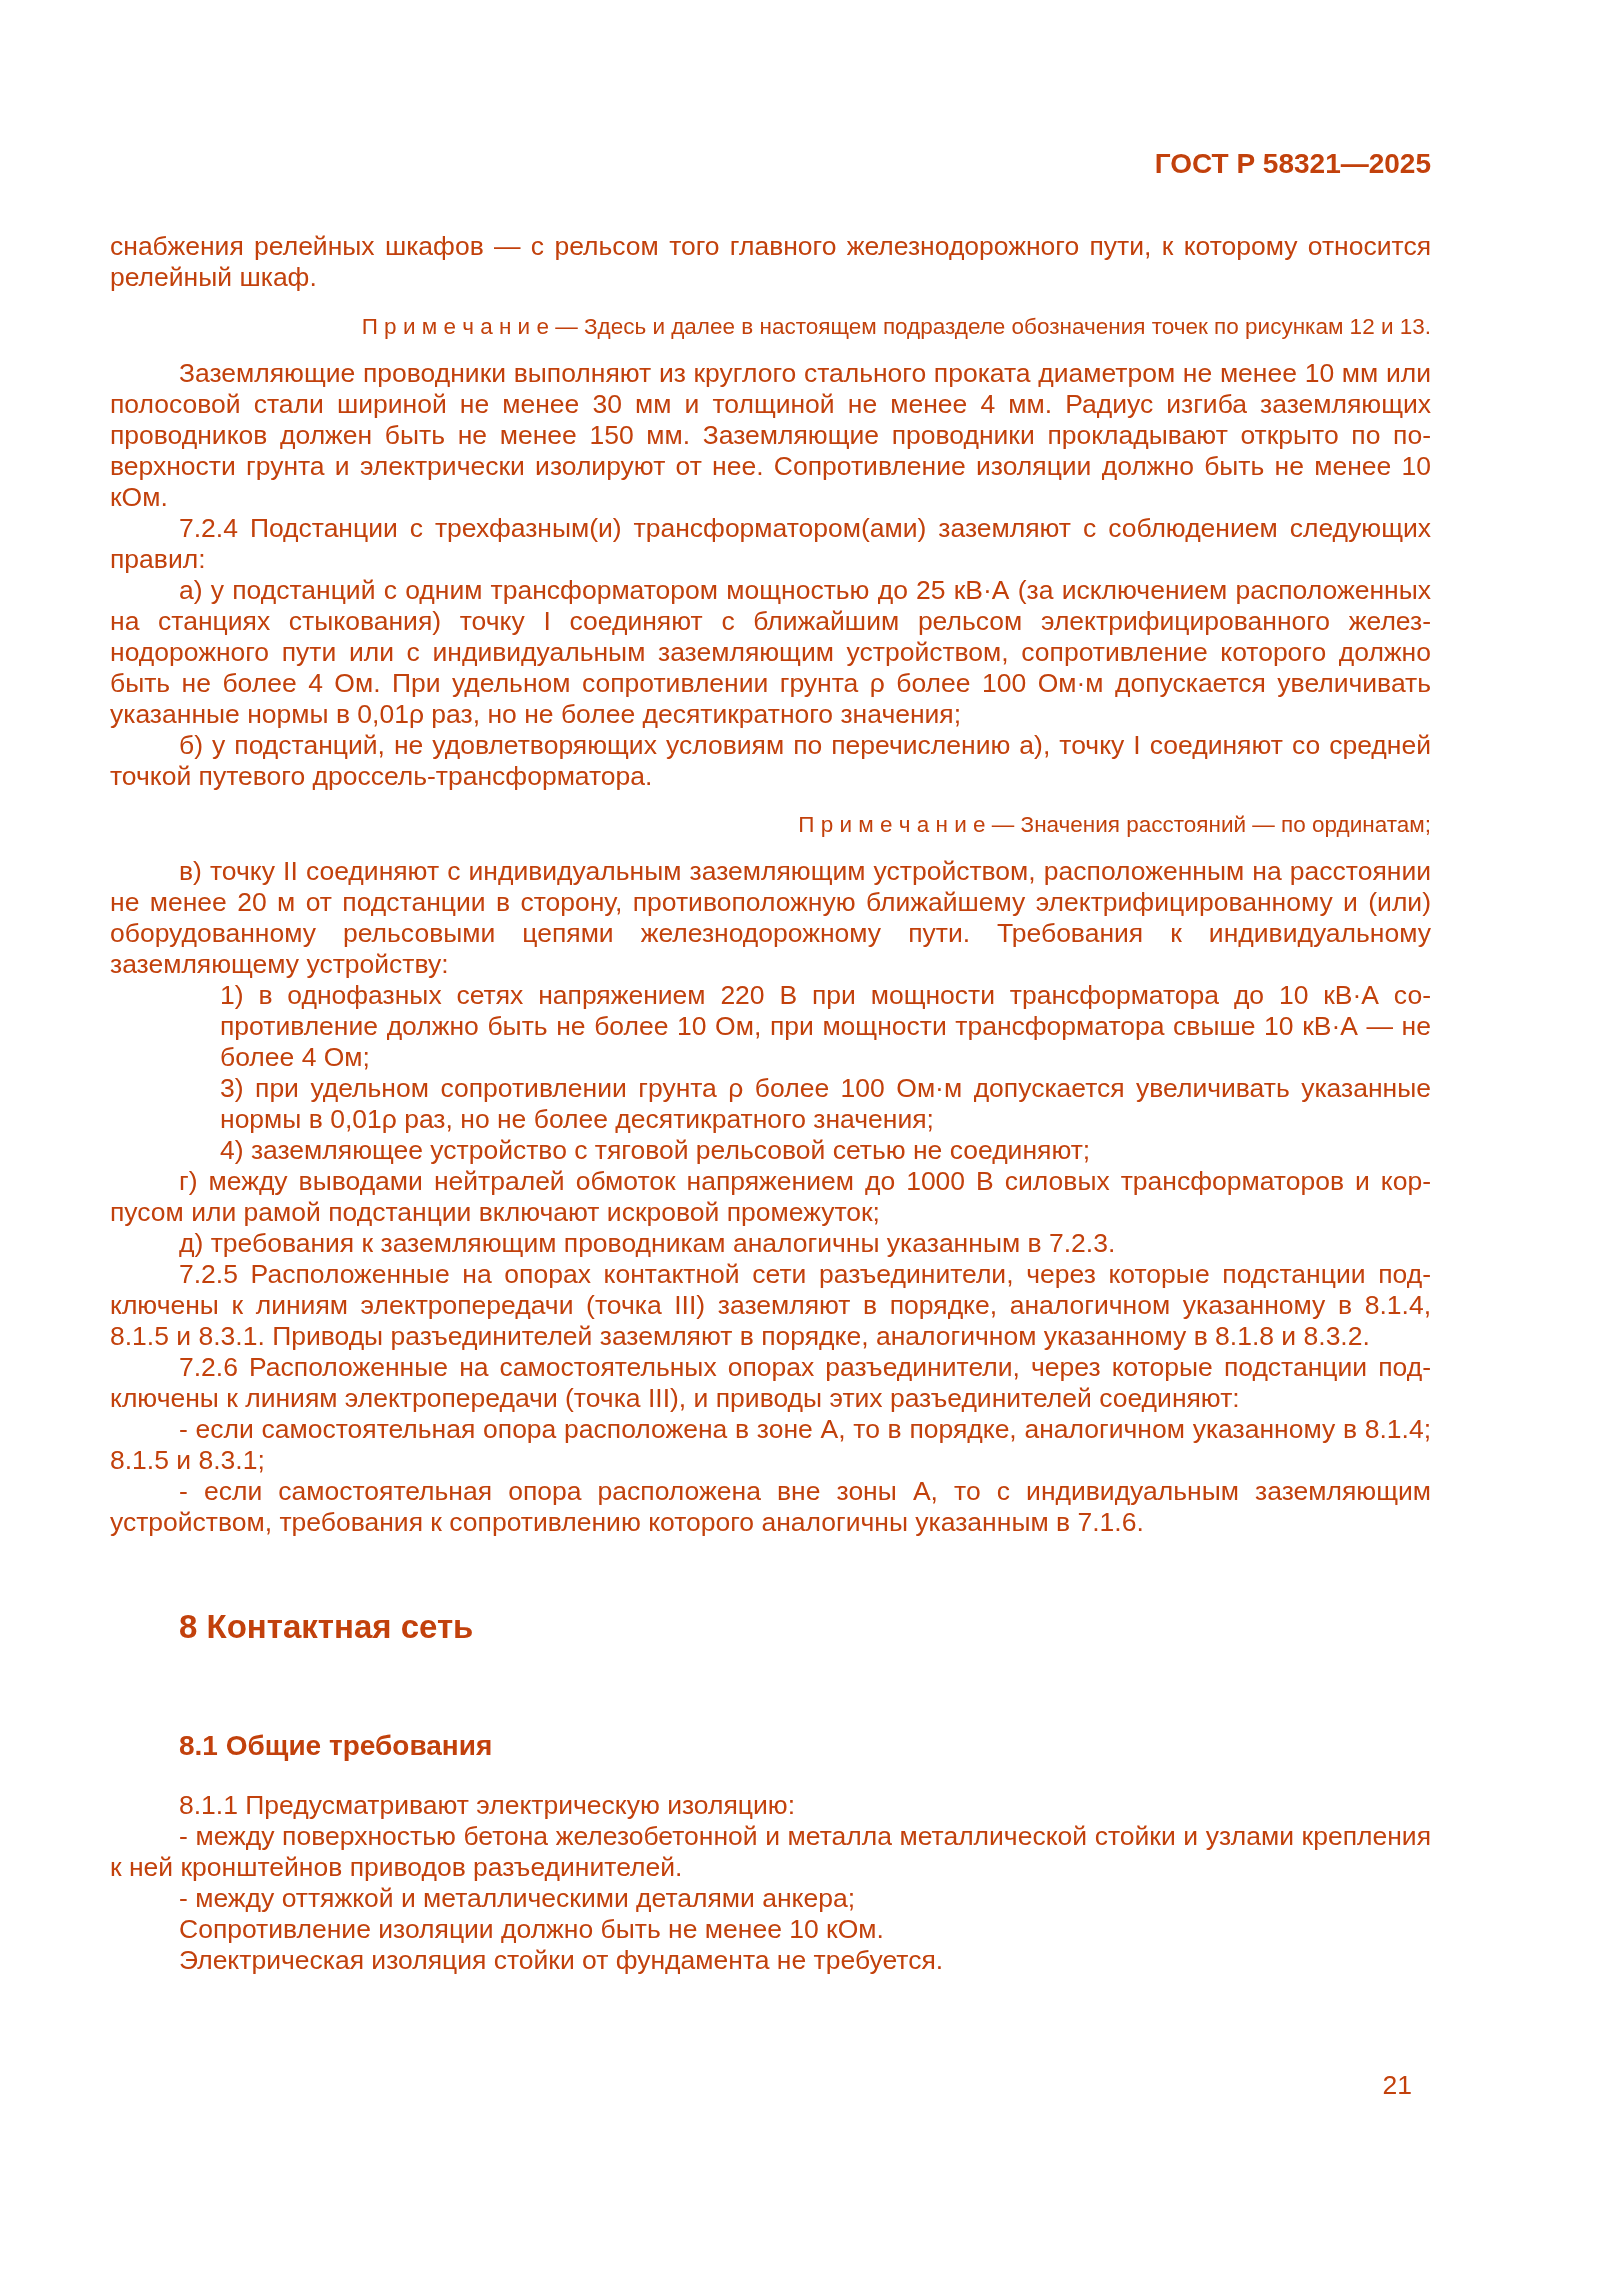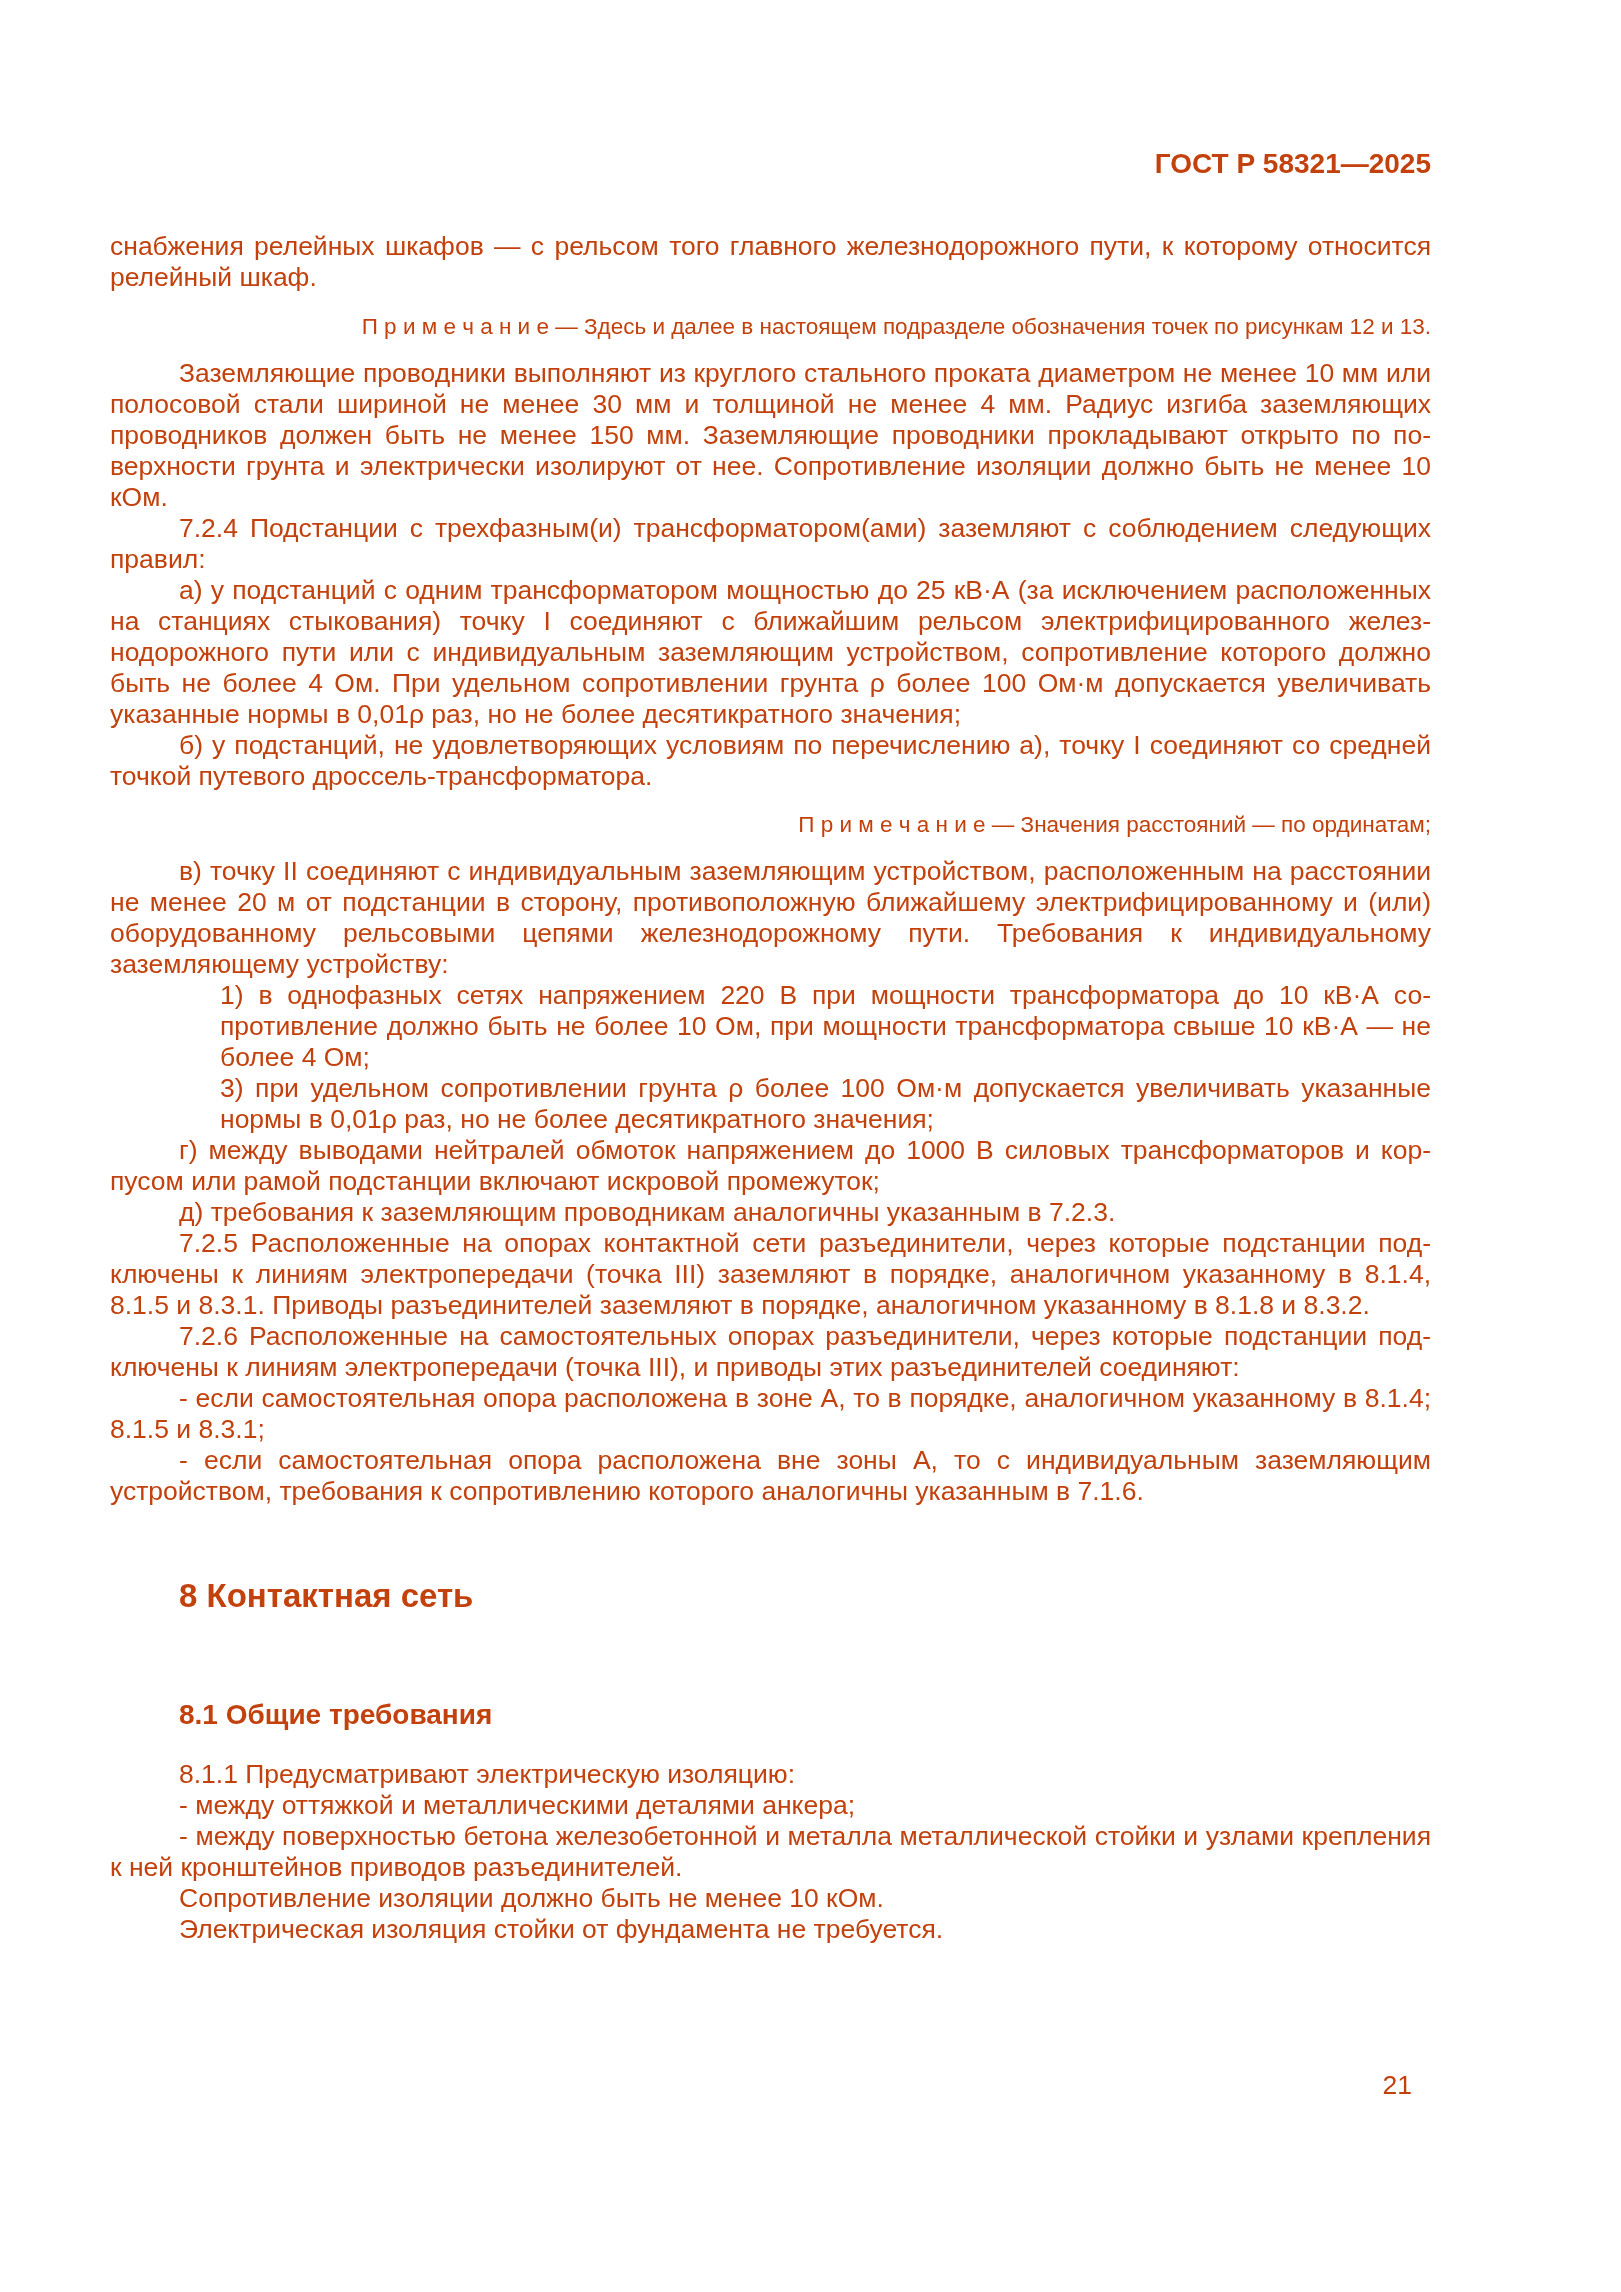--- a/index.html
+++ b/index.html
@@ -101,42 +101,43 @@
 
     <p class="note">П р и м е ч а н и е — Значения расстояний — по ординатам;</p>
 
     <p class="p">в) точку II соединяют с индивидуальным заземляющим устройством, расположенным на рассто­янии не менее 20 м от подстанции в сторону, противоположную ближайшему электрифицированному и (или) оборудованному рельсовыми цепями железнодорожному пути. Требования к индивидуальному заземляющему устройству:</p>
 
     <p class="sub">1) в однофазных сетях напряжением 220 В при мощности трансформатора до 10 кВ·А со­противление должно быть не более 10 Ом, при мощности трансформатора свыше 10 кВ·А — не более 4 Ом;</p>
 
 
     <p class="sub">3) при удельном сопротивлении грунта ρ более 100 Ом·м допускается увеличивать указанные нормы в 0,01ρ раз, но не более десятикратного значения;</p>
 
+    <p class="sub">4) заземляющее устройство с тяговой рельсовой сетью не соединяют;</p>
 
     <p class="p">г) между выводами нейтралей обмоток напряжением до 1000 В силовых трансформаторов и кор­пусом или рамой подстанции включают искровой промежуток;</p>
 
     <p class="p">д) требования к заземляющим проводникам аналогичны указанным в 7.2.3.</p>
 
     <p class="p">7.2.5 Расположенные на опорах контактной сети разъединители, через которые подстанции под­ключены к линиям электропередачи (точка III) заземляют в порядке, аналогичном указанному в 8.1.4, 8.1.5 и 8.3.1. Приводы разъединителей заземляют в порядке, аналогичном указанному в 8.1.8 и 8.3.2.</p>
 
     <p class="p">7.2.6 Расположенные на самостоятельных опорах разъединители, через которые подстанции под­ключены к линиям электропередачи (точка III), и приводы этих разъединителей соединяют:</p>
 
     <p class="p">- если самостоятельная опора расположена в зоне А, то в порядке, аналогичном указанному в 8.1.4; 8.1.5 и 8.3.1;</p>
 
     <p class="p">- если самостоятельная опора расположена вне зоны А, то с индивидуальным заземляющим устройством, требования к сопротивлению которого аналогичны указанным в 7.1.6.</p>
 
     <h1 class="h1">8 Контактная сеть</h1>
 
     <h2 class="h2">8.1 Общие требования</h2>
 
     <p class="p">8.1.1 Предусматривают электрическую изоляцию:</p>
 
+    <p class="p">- между поверхностью бетона железобетонной и металла металлической стойки и узлами крепле­ния к ней кронштейнов приводов разъединителей.</p>
+
     <p class="p">- между оттяжкой и металлическими деталями анкера;</p>
-
-    <p class="p">- между поверхностью бетона железобетонной и металла металлической стойки и узлами крепле­ния к ней кронштейнов приводов разъединителей.</p>
 
     <p class="p">Сопротивление изоляции должно быть не менее 10 кОм.</p>
 
     <p class="p">Электрическая изоляция стойки от фундамента не требуется.</p>
 
   </div>
 
   <div class="page-number">21</div>
 </div>
 

